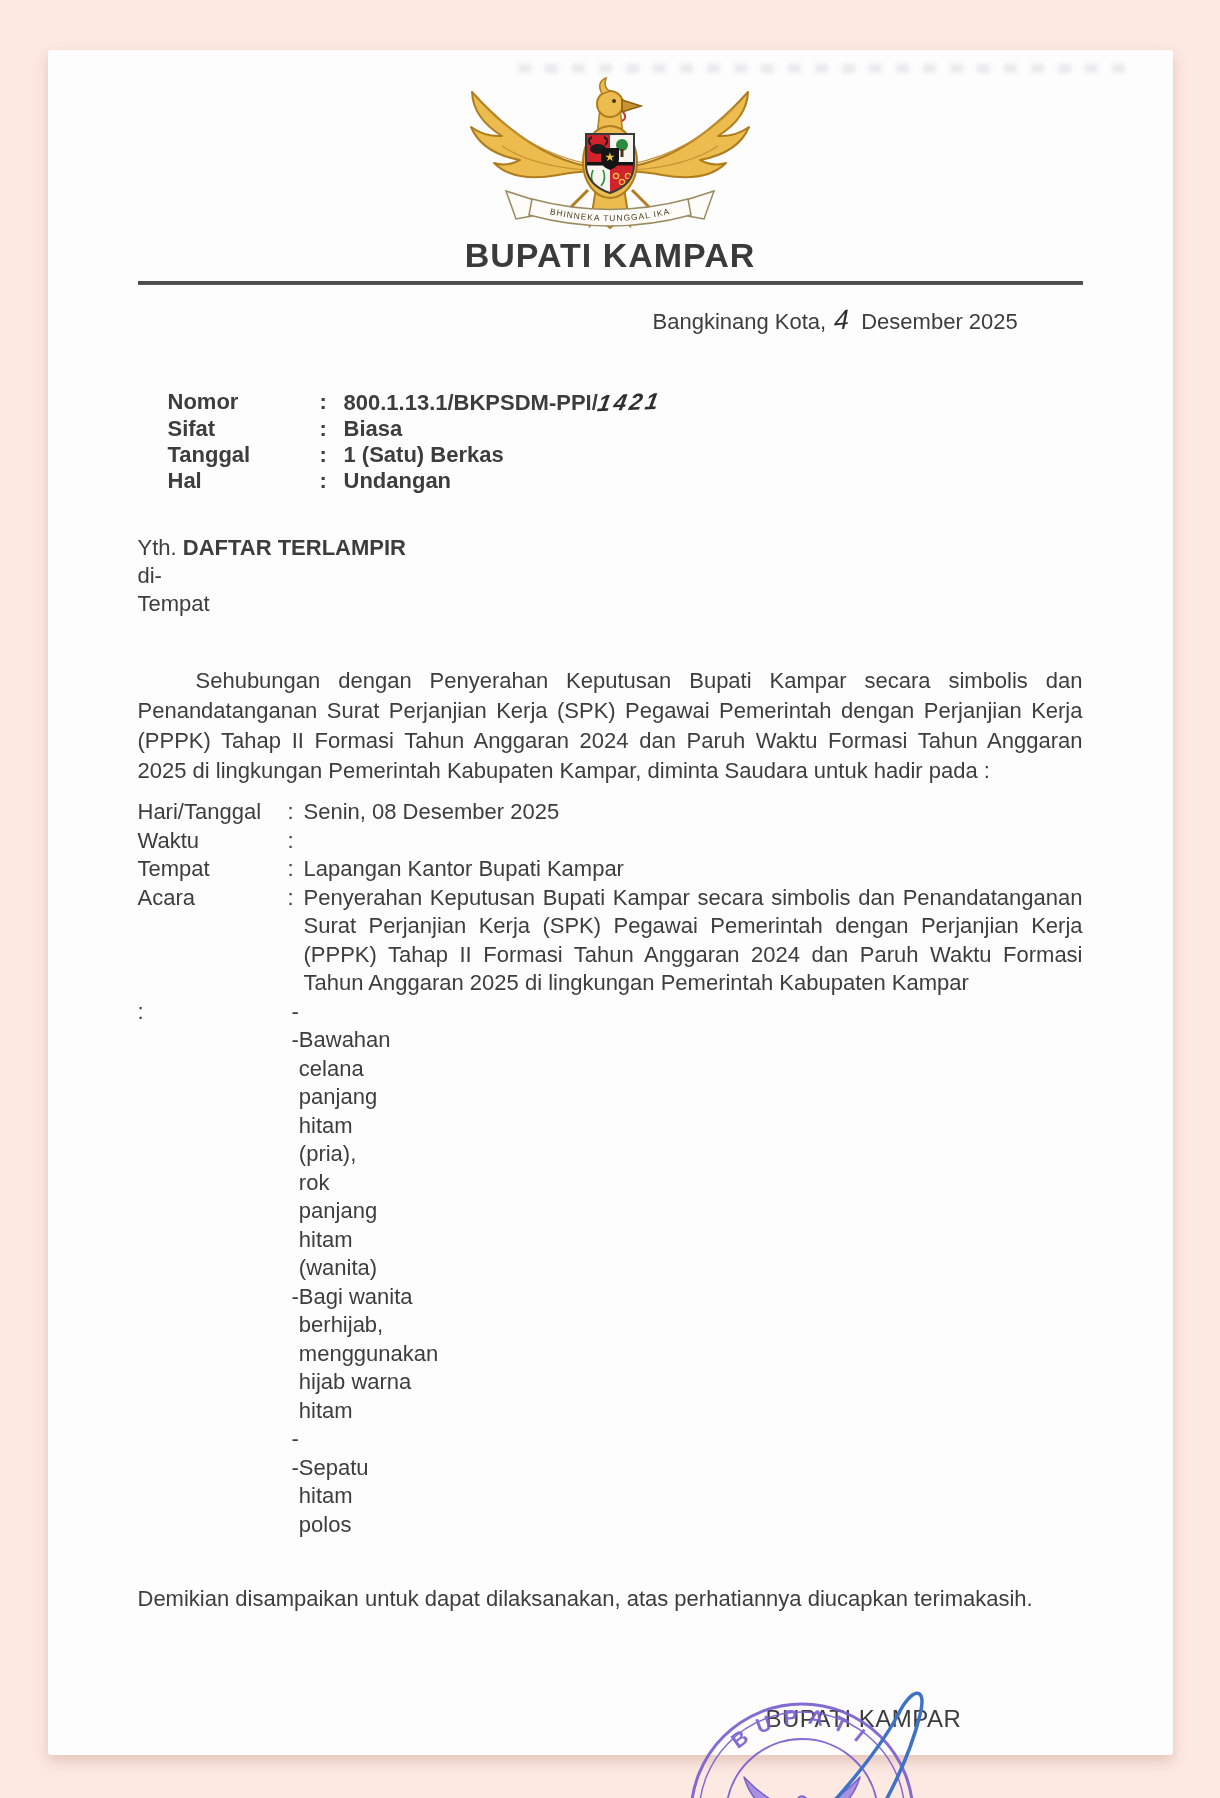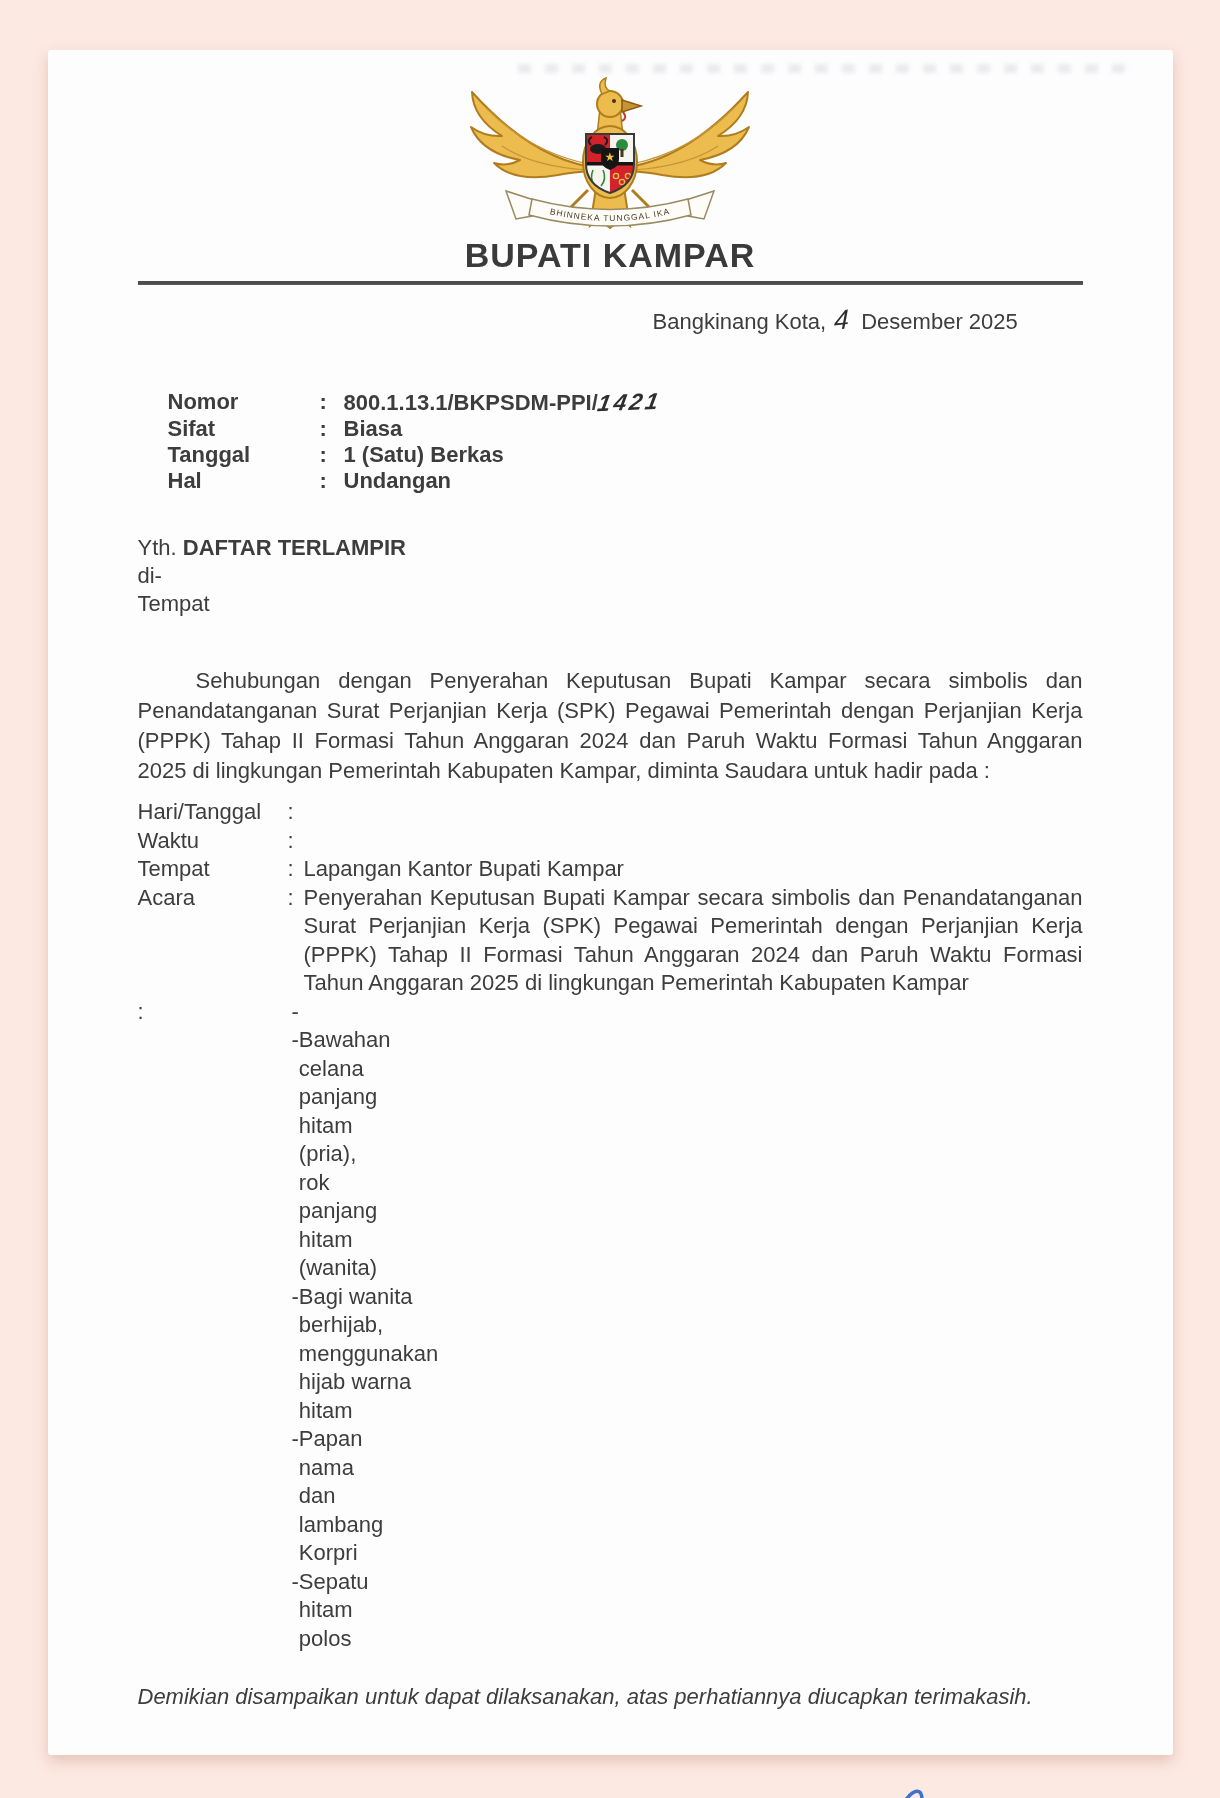--- a/index.html
+++ b/index.html
@@ -58,21 +58,21 @@
     margin-top: 48px;
     line-height: 30px;
     text-align: justify;
     text-indent: 58px;
   }
   .details { margin-top: 12px; }
   .detail-row { display: grid; grid-template-columns: 150px 16px 1fr; line-height: 28.5px; }
   .detail-value.justify { text-align: justify; }
   .pk-item { display: flex; }
   .pk-item .dash { width: 30px; padding-left: 4px; }
-  .closing { margin-top: 30px; line-height: 28px; font-style: italic; }
+  .closing { margin-top: 46px; line-height: 28px; }
   .signature { position: relative; margin-top: 72px; height: 320px; }
   .sig-title { position: absolute; left: 628px; top: 20px; font-size: 24px; letter-spacing: 0.5px; z-index: 1; }
   .stamp { position: absolute; left: 548px; top: 14px; z-index: 2; opacity: 0.92; }
   .sig-name { position: absolute; left: 575px; top: 152px; font-size: 24px; font-weight: bold; z-index: 3; }
   .sig-strokes { position: absolute; left: 430px; top: -12px; z-index: 4; }
 </style>
 </head>
 <body>
 
 <div class="page">
@@ -177,20 +177,21 @@
       <div>di-</div>
       <div>Tempat</div>
     </div>
 
     <p class="body-par">Sehubungan dengan Penyerahan Keputusan Bupati Kampar secara simbolis dan Penandatanganan Surat Perjanjian Kerja (SPK) Pegawai Pemerintah dengan Perjanjian Kerja (PPPK) Tahap II Formasi Tahun Anggaran 2024 dan Paruh Waktu Formasi Tahun Anggaran 2025 di lingkungan Pemerintah Kabupaten Kampar, diminta Saudara untuk hadir pada :</p>
 
     <div class="details">
       <div class="detail-row">
         <span>Hari/Tanggal</span>
         <span>:</span>
+        <span class="detail-value">Senin, 08 Desember 2025</span>
       </div>
       <div class="detail-row">
         <span>Waktu</span>
         <span>:</span>
       </div>
       <div class="detail-row">
         <span>Tempat</span>
         <span>:</span>
         <span class="detail-value">Lapangan Kantor Bupati Kampar</span>
       </div>
@@ -208,21 +209,20 @@
           <span class="pk-item">
               <span class="dash">-</span>
               <span>Bawahan celana panjang hitam (pria), rok panjang hitam (wanita)</span>
             </span>
           <span class="pk-item">
               <span class="dash">-</span>
               <span>Bagi wanita berhijab, menggunakan hijab warna hitam</span>
             </span>
           <span class="pk-item">
               <span class="dash">-</span>
-              <span>Papan nama dan lambang Korpri</span>
             </span>
           <span class="pk-item">
               <span class="dash">-</span>
               <span>Sepatu hitam polos</span>
             </span>
         </span>
       </div>
     </div>
 
     <p class="closing">Demikian disampaikan untuk dapat dilaksanakan, atas perhatiannya diucapkan terimakasih.</p>

